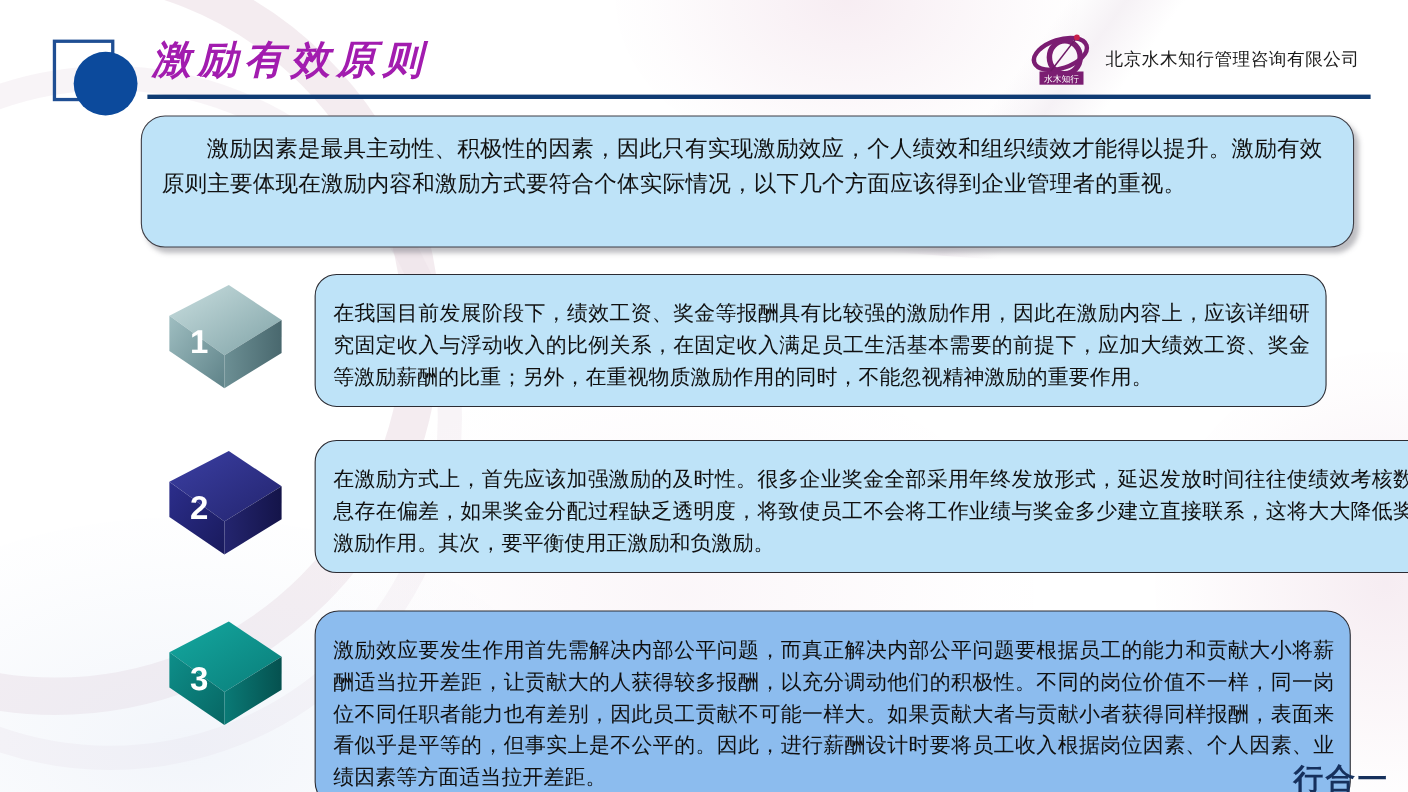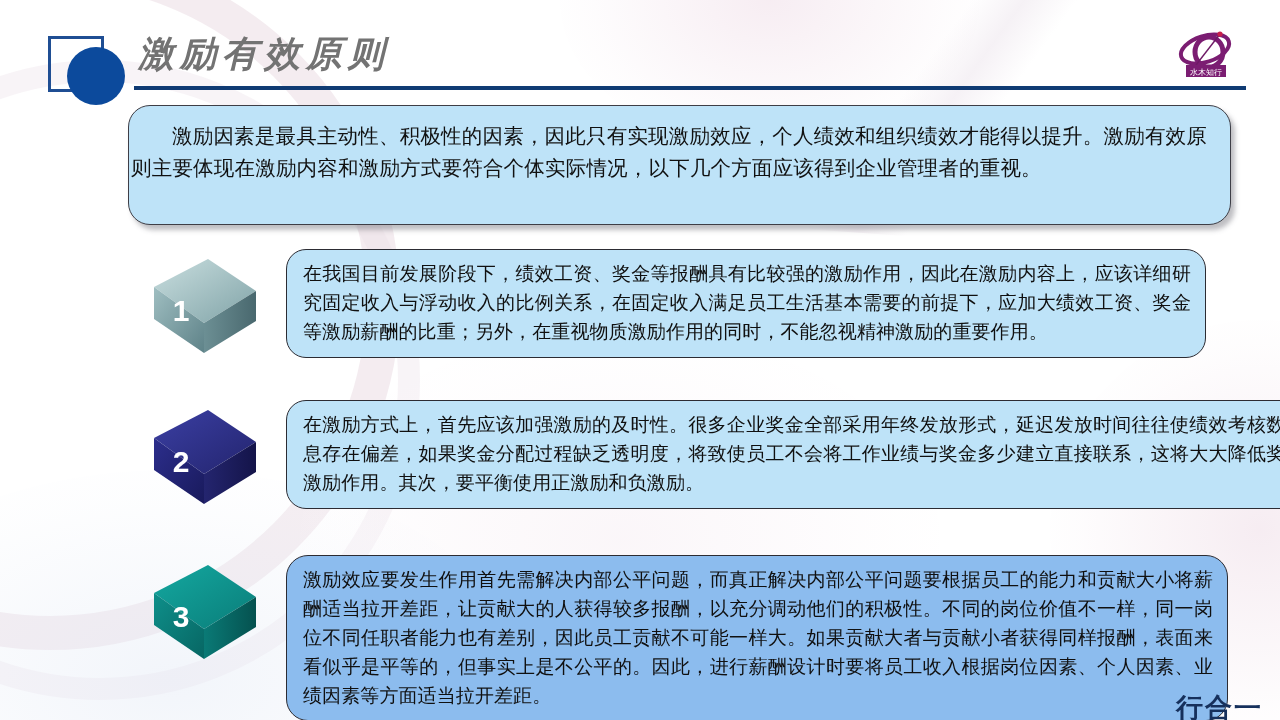--- a/index.html
+++ b/index.html
@@ -112,21 +112,21 @@
   }
 
   .slide-title {
     position: absolute;
     left: 138px;
     top: 30px;
     font-family: "Liberation Serif", "DejaVu Serif", serif;
     font-size: 36px;
     font-weight: 700;
     font-style: italic;
-    color: #737373;
+    color: #a21caf;
     letter-spacing: 6px;
     white-space: nowrap;
   }
 
   .title-rule {
     position: absolute;
     left: 134px;
     top: 86px;
     width: 1112px;
     height: 4px;
@@ -156,21 +156,21 @@
   .intro {
     position: absolute;
     left: 128px;
     top: 105px;
     width: 1103px;
     min-height: 120px;
     background: #BEE3F8;
     border: 1.6px solid #3E3E46;
     border-radius: 22px;
     box-shadow: 4px 5px 5px rgba(110,110,120,0.45);
-    padding: 14px 16px 12px 2px;
+    padding: 14px 16px 12px 18px;
   }
   .intro p {
     font-family: "Liberation Sans", "DejaVu Sans", sans-serif;
     font-size: 20.5px;
     line-height: 1.55;
     color: #111111;
     text-indent: 2em;
     letter-spacing: 0.2px;
   }
 
@@ -193,21 +193,21 @@
     font-size: 30px;
     font-weight: 700;
     fill: #ffffff;
   }
 
   .bubble {
     position: absolute;
     left: 286px;
     border: 1.6px solid #2C2C33;
     border-radius: 20px;
-    padding: 10px 14px 10px 16px;
+    padding: 22px 14px 10px 16px;
   }
   .bubble.light { background: #BEE3F8; }
   .bubble.strong { background: #8CBCEE; border-radius: 22px; }
 
   .bubble-1 { top: 6px; width: 920px; }
   .bubble-2 { top: 6px; width: 1053px; }
   .bubble-3 { top: 6px; width: 942px; }
 
   .bubble p {
     font-family: "Liberation Sans", "DejaVu Sans", sans-serif;
@@ -252,20 +252,21 @@
 
   <div class="corp">
     <svg class="corp-logo" viewBox="0 0 62 50">
       <ellipse cx="31" cy="20" rx="25" ry="13" fill="none" stroke="#7B1D72" stroke-width="4" transform="rotate(-18 31 20)"></ellipse>
       <ellipse cx="35" cy="23" rx="14" ry="15" fill="none" stroke="#7B1D72" stroke-width="5"></ellipse>
       <line x1="46" y1="5" x2="22" y2="36" stroke="#6E1A66" stroke-width="1.4"></line>
       <circle cx="46" cy="5" r="2.6" fill="#C8204B"></circle>
       <rect x="12" y="36" width="40" height="12" fill="#7B1D72"></rect>
       <text x="32" y="45.5" text-anchor="middle" font-size="8" font-family="Liberation Serif, serif" fill="#ffffff">水木知行</text>
     </svg>
+    <div class="corp-name">北京水木知行管理咨询有限公司</div>
   </div>
 
   <div class="intro">
     <p>激励因素是最具主动性、积极性的因素，因此只有实现激励效应，个人绩效和组织绩效才能得以提升。激励有效原则主要体现在激励内容和激励方式要符合个体实际情况，以下几个方面应该得到企业管理者的重视。</p>
   </div>
 
   <div class="row row-1">
     <div class="cube-wrap">
       <svg class="cube-svg" viewBox="0 0 118 112">
         <defs>

